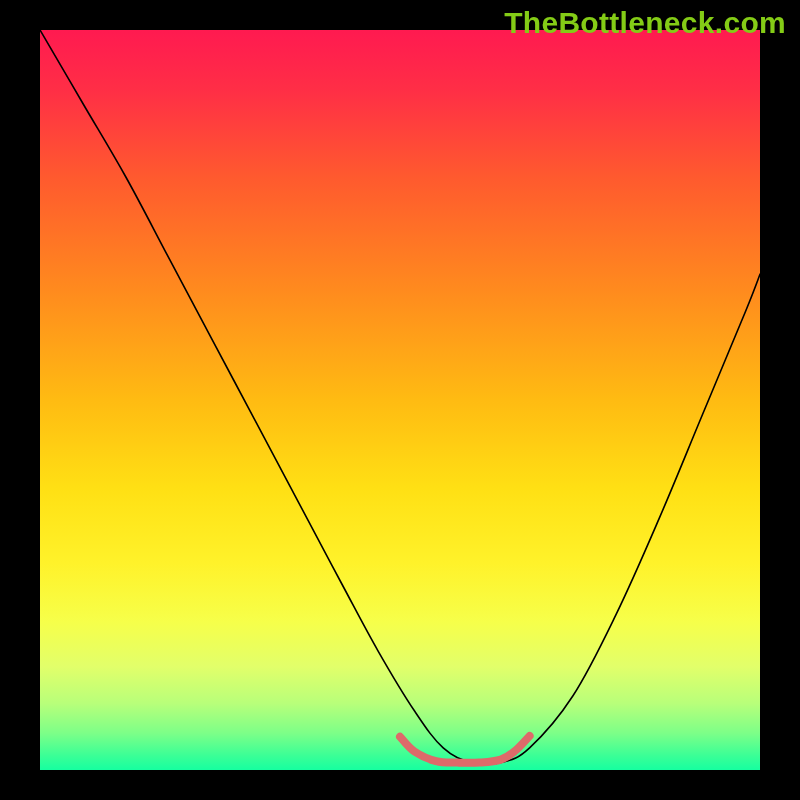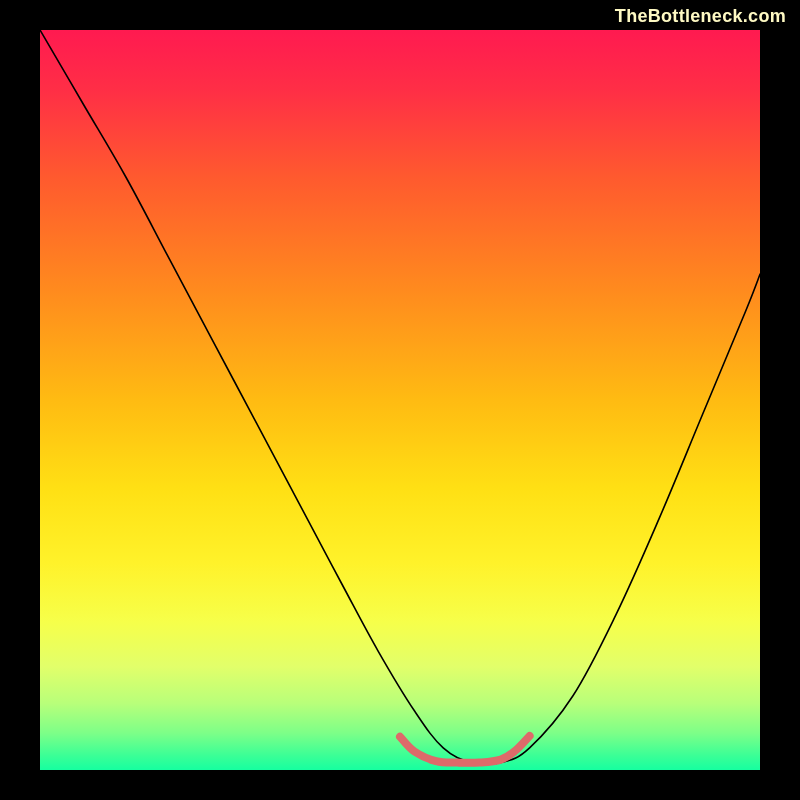--- a/index.html
+++ b/index.html
@@ -14,22 +14,22 @@
   .frame {
     position: relative;
     width: 800px;
     height: 800px;
     background: #000;
   }
   .watermark {
     position: absolute;
     top: 6px;
     right: 14px;
-    color: #fef9c3;
-    font-size: 18px;
+    color: #84cc16;
+    font-size: 30px;
     font-weight: 600;
     letter-spacing: 0.3px;
     z-index: 10;
   }
   .plot-area {
     position: absolute;
     left: 40px;
     top: 30px;
     width: 720px;
     height: 740px;

